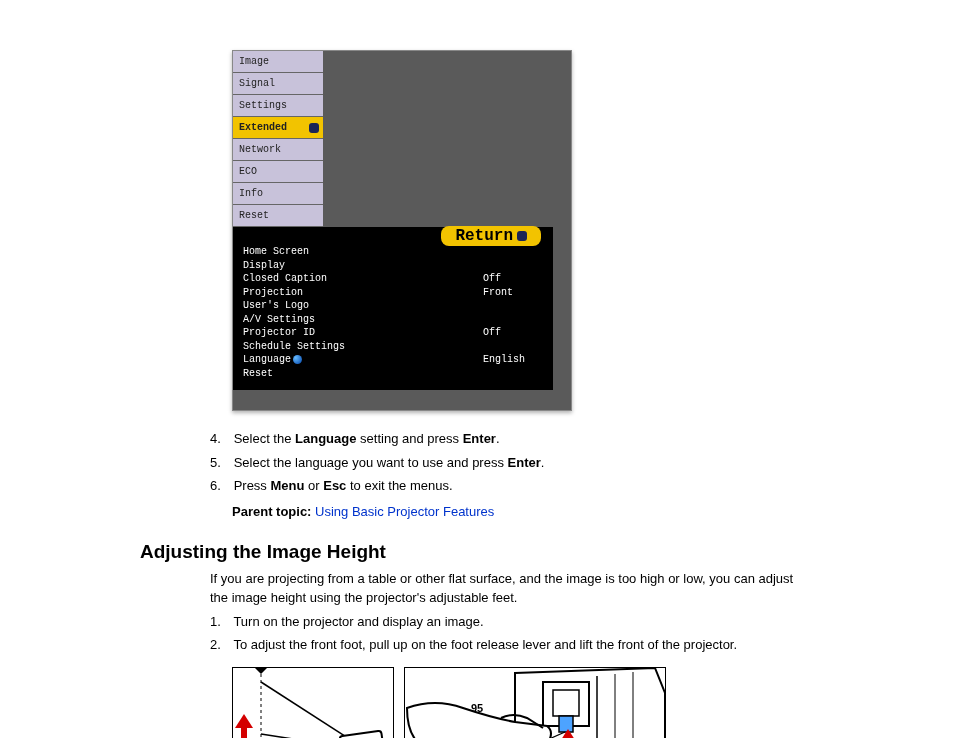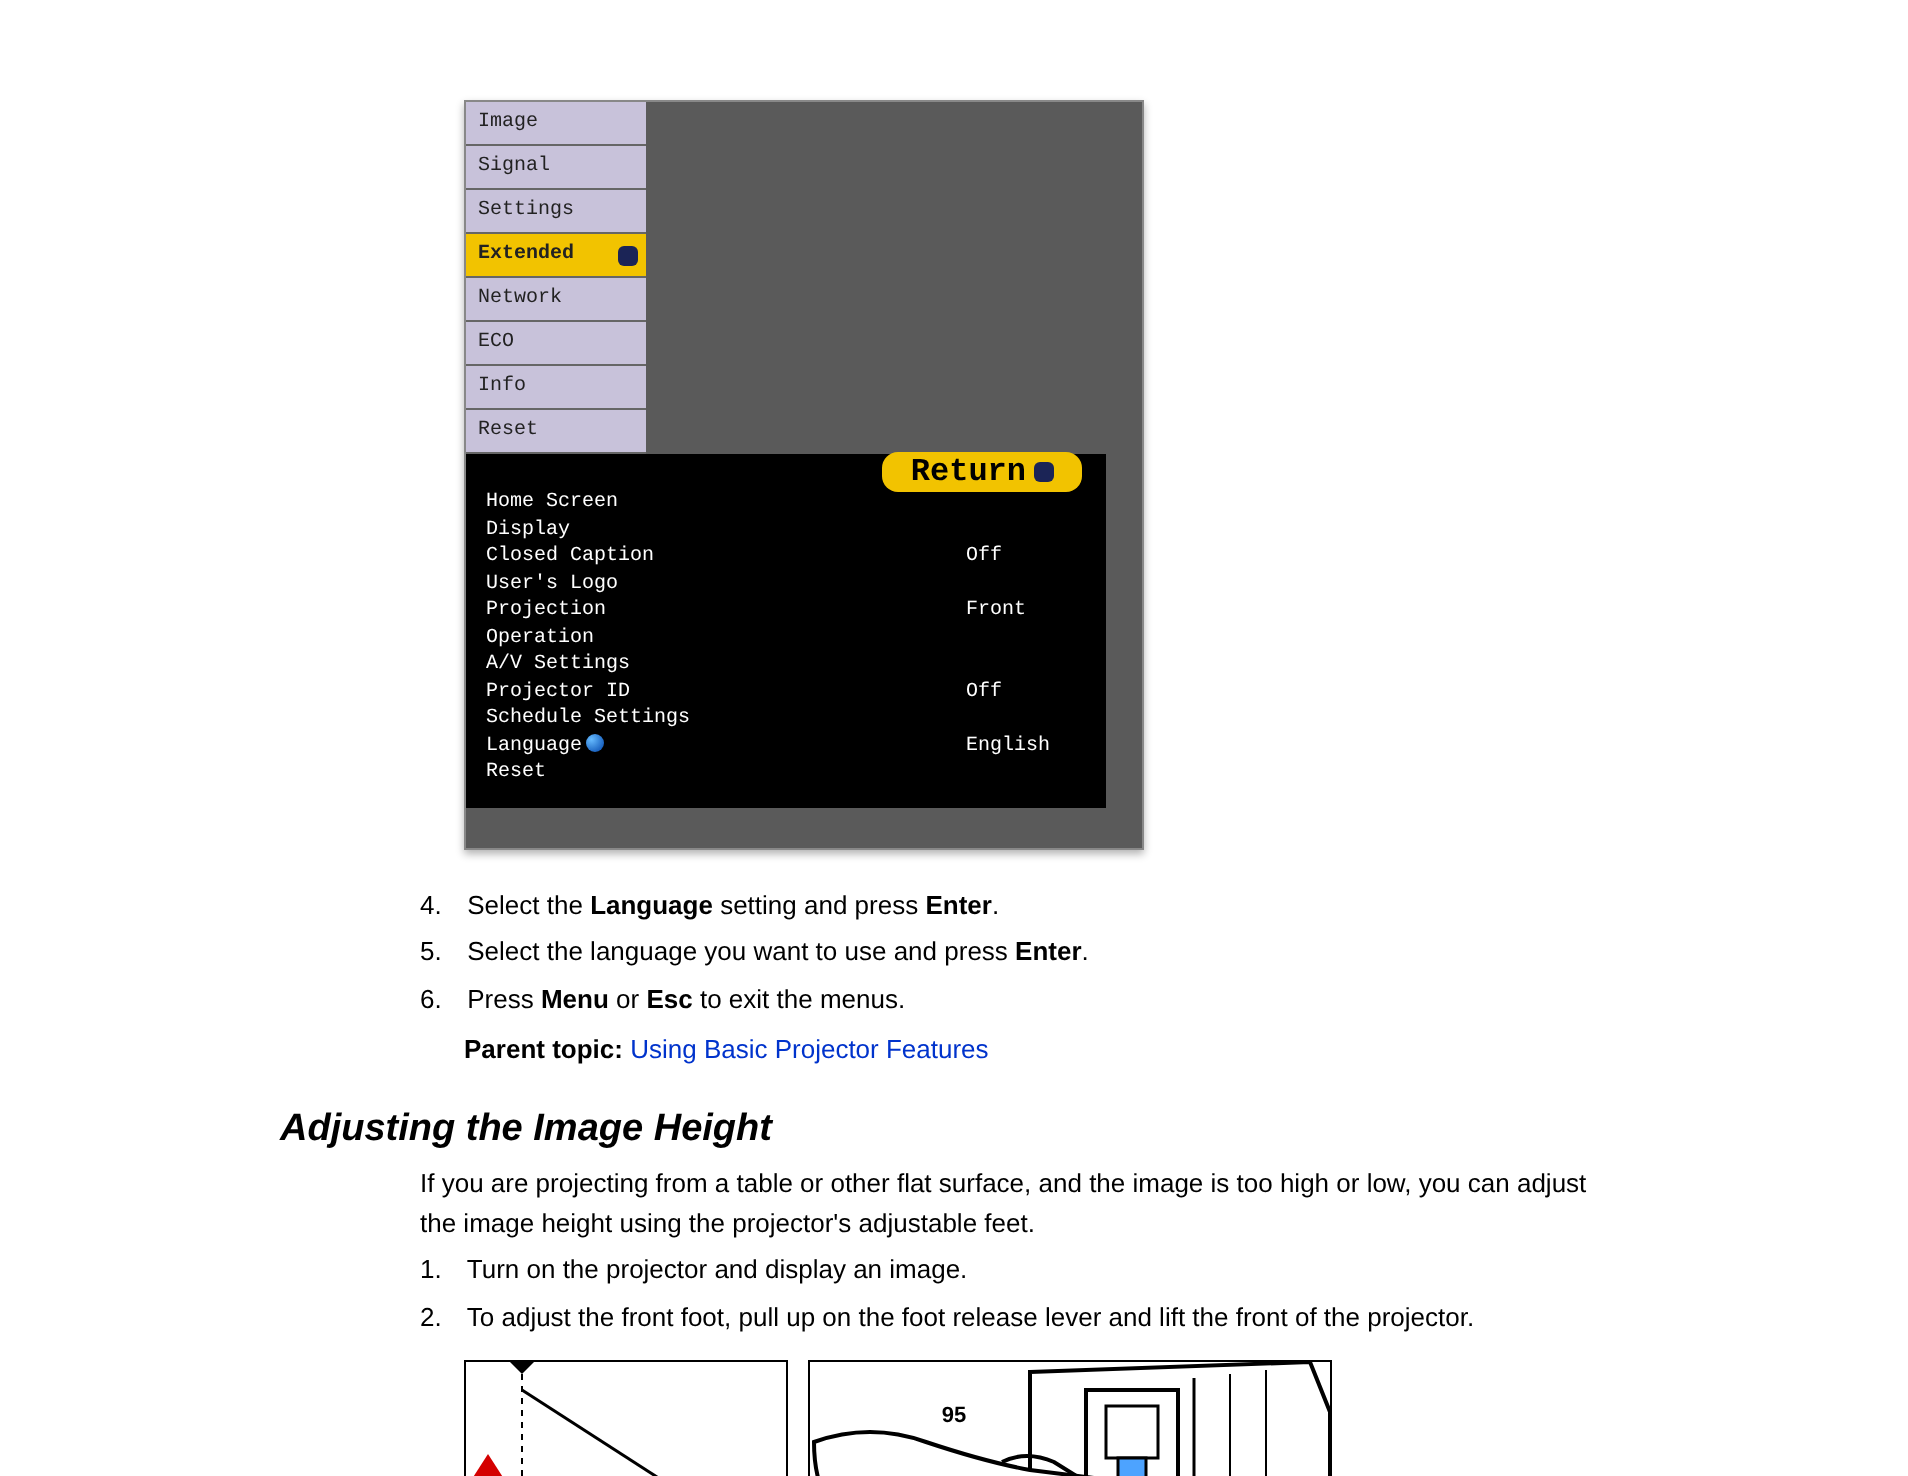--- a/index.html
+++ b/index.html
@@ -29,21 +29,20 @@
     margin: 8px 0 0 92px;
   }
   .link {
     color: #0033cc;
     margin-top: 30px;
   }
   h2.section {
     font-size: 19px;
     font-weight: bold;
     margin: 22px 0 6px 0;
-    font-style: italic;
   }
   .body-text {
     margin: 4px 0 4px 70px;
     line-height: 1.5;
   }
   .page-num {
     text-align: center;
     font-weight: bold;
     font-size: 11px;
     position: absolute;
@@ -222,29 +221,25 @@
             </div>
           <div class="osd-row">
               <span class="k">Display</span>
               <span class="v"></span>
             </div>
           <div class="osd-row">
               <span class="k">Closed Caption</span>
               <span class="v">Off</span>
             </div>
           <div class="osd-row">
-              <span class="k">User's Logo</span>
-              <span class="v"></span>
-            </div>
-          <div class="osd-row">
               <span class="k">Projection</span>
               <span class="v">Front</span>
             </div>
           <div class="osd-row">
-              <span class="k">Operation</span>
+              <span class="k">User's Logo</span>
               <span class="v"></span>
             </div>
           <div class="osd-row">
               <span class="k">A/V Settings</span>
               <span class="v"></span>
             </div>
           <div class="osd-row">
               <span class="k">Projector ID</span>
               <span class="v">Off</span>
             </div>

